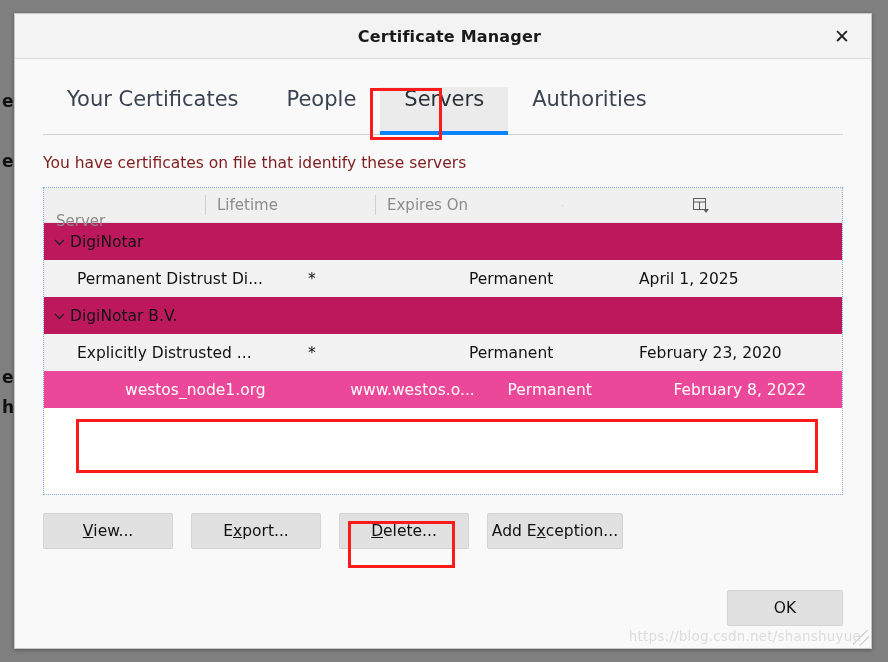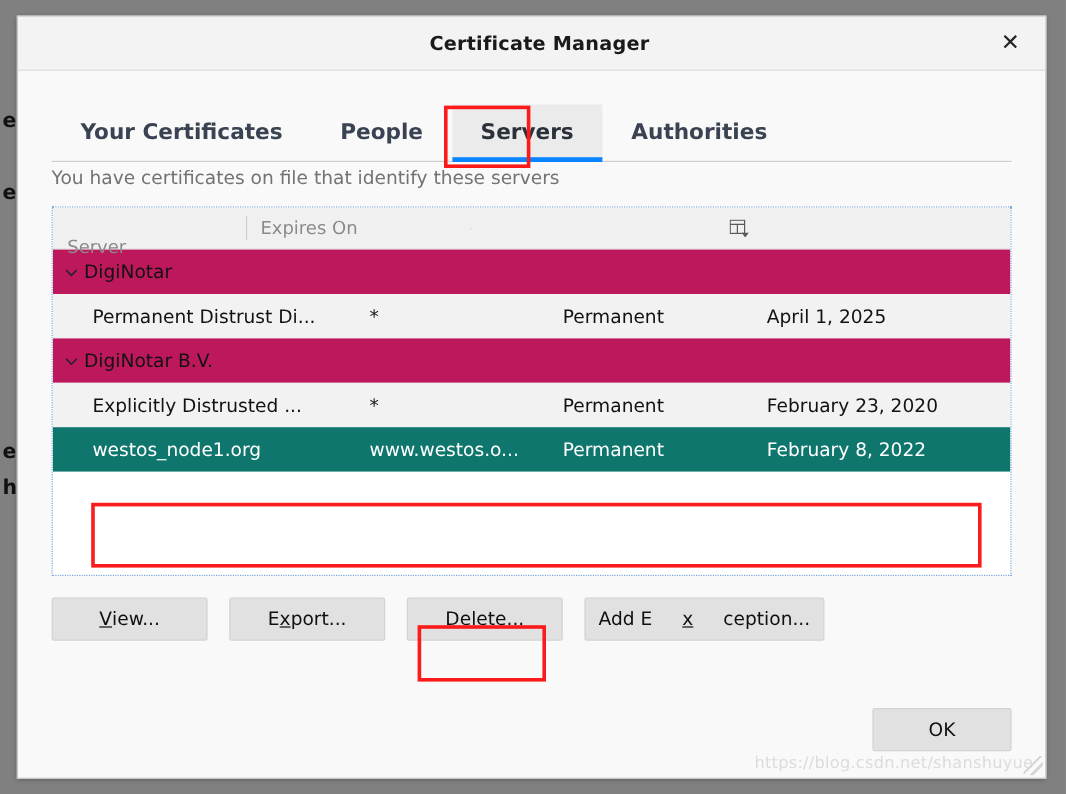--- a/index.html
+++ b/index.html
@@ -102,49 +102,47 @@
     position: relative;
     margin-top: 28px;
     height: 47px;
     border-bottom: 1px solid #cfcfcf;
     display: flex;
     align-items: stretch;
   }
   .tab {
     position: relative;
     display: flex;
-    align-items: center;
     padding: 0 24px;
-    font-size: 18px;
+    font-size: 21px;
     color: #3a4351;
     cursor: pointer;
     background: transparent;
     box-sizing: border-box;
     white-space: nowrap;
-    font-weight: bold;
   }
   .tab.selected {
     background: #ebebeb;
     color: #2b313a;
   }
   .tab.selected::after {
     content: "";
     position: absolute;
     left: 0;
     right: 0;
     bottom: -1px;
     height: 4px;
     background: #0a84ff;
   }
 
   
   #desc {
-    margin-top: 4px;
+    margin-top: 19px;
     font-size: 15.5px;
-    color: #737373;
+    color: #7f1d1d;
   }
 
   
   #tree {
     margin-top: 15px;
     height: 308px;
     background: #ffffff;
     border: 1px dotted #7aa7dd;
     box-sizing: border-box;
     overflow: hidden;
@@ -225,21 +223,21 @@
     color: #121212;
   }
   .leaf-row {
     height: 37px;
     display: flex;
     align-items: center;
     background: #f2f2f2;
     box-sizing: border-box;
     cursor: pointer;
   }
-  .leaf-row.selected { background: #0f766e; }
+  .leaf-row.selected { background: #ec4899; padding-left: 48px; }
   .leaf-row.selected .cell { color: #ffffff; }
   .cell {
     font-size: 15.5px;
     color: #121212;
     box-sizing: border-box;
     padding-left: 12px;
     white-space: nowrap;
     overflow: hidden;
   }
   .cell.c-name   { width: 252px; padding-left: 33px; }
@@ -263,21 +261,21 @@
     font-family: "DejaVu Sans", "Liberation Sans", sans-serif;
     display: flex;
     align-items: center;
     justify-content: center;
     cursor: pointer;
     box-sizing: border-box;
   }
   .btn.w-view { width: 130px; }
   .btn.w-export { width: 130px; }
   .btn.w-delete { width: 130px; }
-  .btn.w-addexc { width: 200px; gap: 25px; }
+  .btn.w-addexc { width: 136px; }
   .mn { text-decoration: underline; }
 
   
   #ok-wrap {
     position: absolute;
     right: 28px;
     bottom: 22px;
   }
   #ok-btn {
     width: 116px;
@@ -365,20 +363,21 @@
         <span>Authorities</span>
       </div>
     </div>
 
     <div id="desc">You have certificates on file that identify these servers</div>
 
     <div id="tree">
 
       <div id="tree-header">
         <div class="th c-server">Server</div>
+        <div class="th c-life">Lifetime</div>
         <div class="th c-exp">Expires On</div>
         <div id="col-picker">
           <svg width="17" height="15" viewBox="0 0 17 15" aria-hidden="true">
             <rect x="0.5" y="0.5" width="12" height="11" fill="none" stroke="#5a5a5a" stroke-width="1"></rect>
             <line x1="0.5" y1="4" x2="12.5" y2="4" stroke="#5a5a5a" stroke-width="1"></line>
             <line x1="6.5" y1="4" x2="6.5" y2="11.5" stroke="#5a5a5a" stroke-width="1"></line>
             <polygon points="10,11 16,11 13,15" fill="#5a5a5a"></polygon>
           </svg>
         </div>
       </div>

